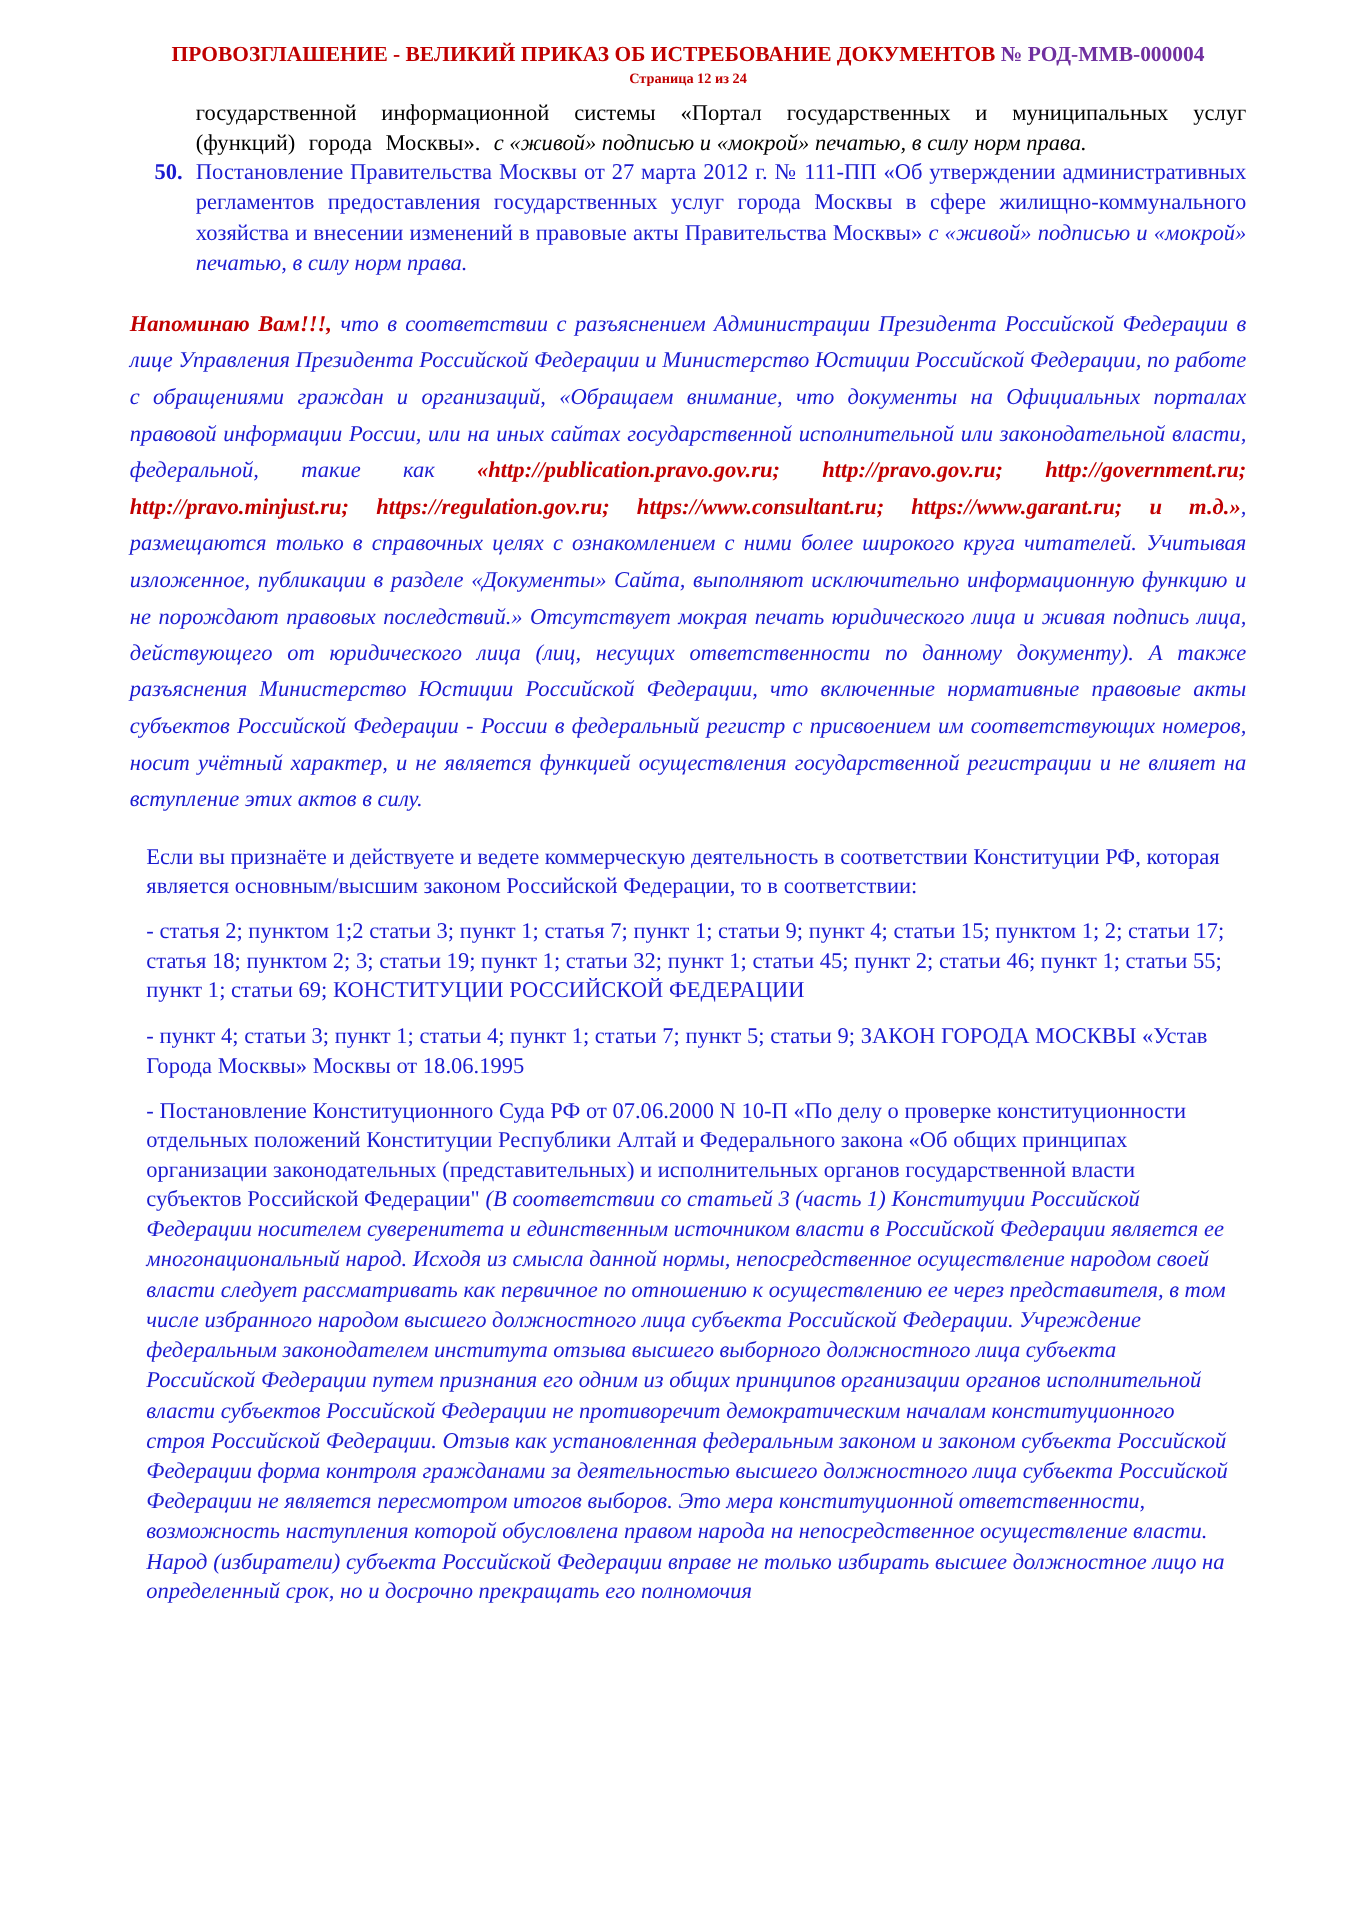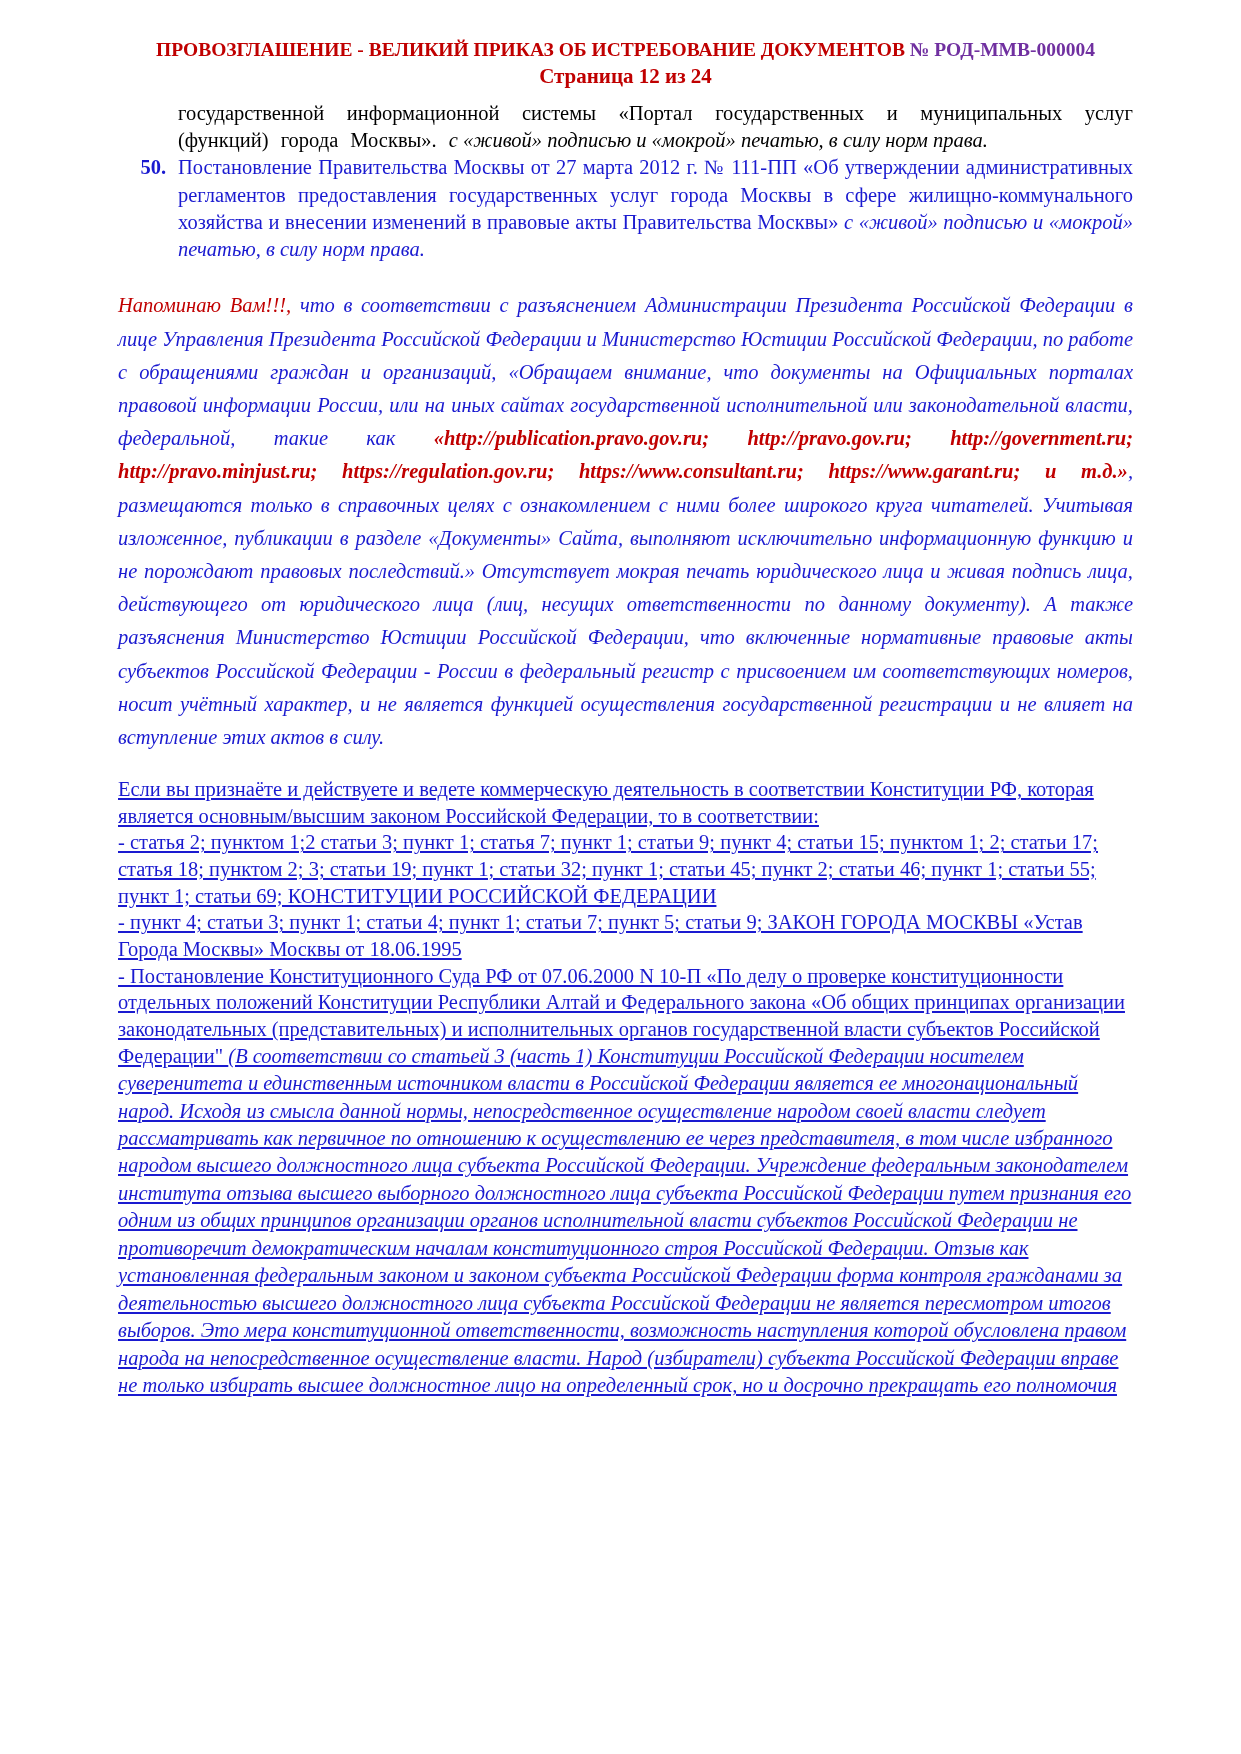--- a/index.html
+++ b/index.html
@@ -26,21 +26,21 @@
     font-weight: bold;
     font-size: 19.5px;
     line-height: 1.28;
     margin: 0 0 10px 0;
   }
   .hdr-red { color: #c00000; }
   .hdr-purple { color: #7030a0; }
   .hdr-page {
     display: block;
     color: #c00000;
-    font-size: 21px;
+    font-size: 13px;
     font-weight: bold;
   }
   
   .lead-para {
     font-size: 20.5px;
     line-height: 1.33;
     color: #000000;
     text-align: justify;
     margin: 0 0 0 60px;
     text-indent: 0;
@@ -75,36 +75,36 @@
   .reminder {
     margin: 26px 0 0 0;
     font-size: 20.5px;
     line-height: 1.62;
     font-style: italic;
     color: #1a1ad0;
     text-align: justify;
   }
   .reminder .strong-red {
     color: #c00000;
-    font-weight: normal;
+    font-weight: bold;
     font-style: italic;
   }
   .reminder .url-bold {
     color: #c00000;
     font-weight: bold;
   }
   
   .lower {
     margin: 22px 0 0 0;
     font-size: 20.5px;
     line-height: 1.30;
     color: #1a1ad0;
     text-align: left;
   }
-  .lower p { margin: 0; text-decoration: underline; }
+  .lower p { margin: 15px; }
   .lower .ital-blk {
     font-style: italic;
     line-height: 1.34;
     text-align: justify;
   }
 </style>
 </head>
 <body>
 
 <div class="page">

